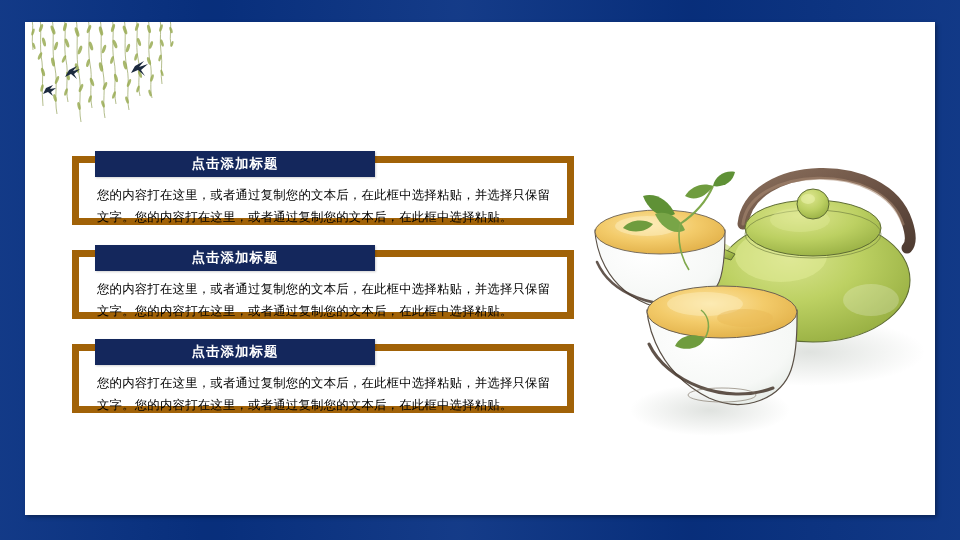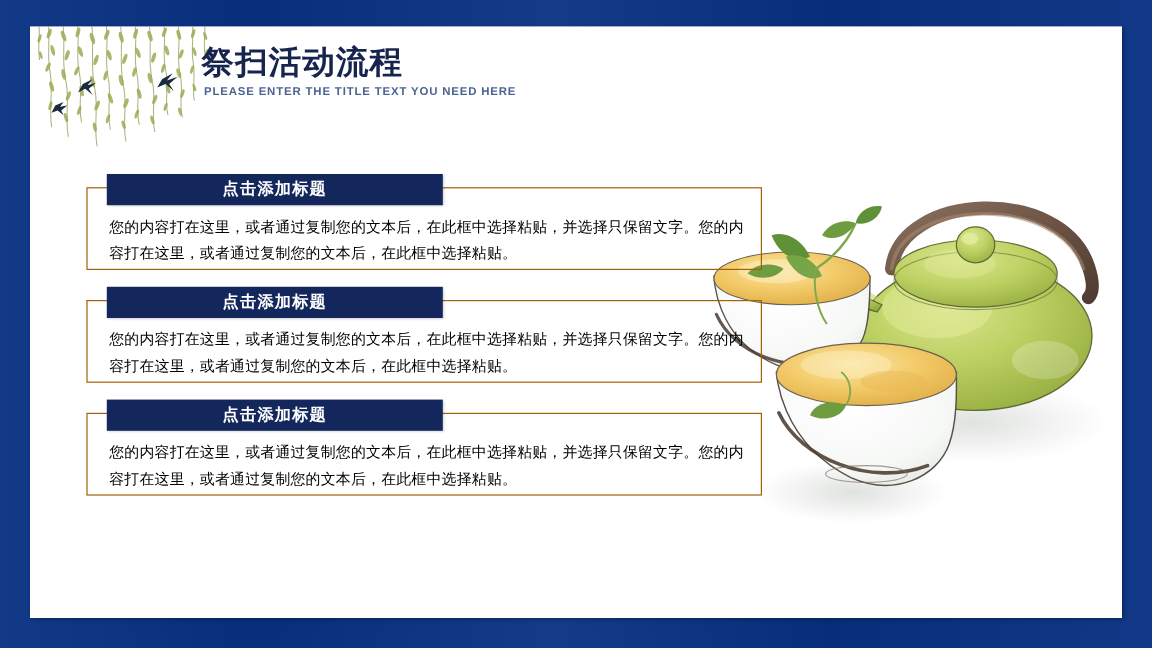--- a/index.html
+++ b/index.html
@@ -73,23 +73,23 @@
     font-weight: 700;
     letter-spacing: 0.7px;
     color: #4b6391;
     white-space: nowrap;
   }
 
   
   .box {
     position: absolute;
     left: 47px;
-    width: 563px;
+    width: 502px;
     height: 69px;
-    border: 1px solid #a16207;
+    border: 7px solid #a16207;
     background: rgba(255,255,255,0.0);
     box-sizing: border-box;
   }
   .box.b1 { top: 134px; }
   .box.b2 { top: 228px; }
   .box.b3 { top: 322px; }
 
   .box-header {
     position: absolute;
     left: 16px;
@@ -211,24 +211,20 @@
         <ellipse cx="150" cy="26" rx="1.2" ry="3.2" transform="rotate(16 150 26)"></ellipse>
       </g>
 
       <g fill="#1c2a3f">
         <path d="M24 70 L31 67 L28 71 L34 70 L29 74 L31 78 L26 74 L21 76 Z"></path>
         <path d="M47 52 L55 48 L51 53 L58 51 L52 56 L55 61 L49 56 L43 59 Z"></path>
         <path d="M113 48 L122 43 L117 49 L126 46 L119 52 L123 58 L116 52 L109 55 Z"></path>
       </g>
     </svg>
 
-    <div class="header">
-      <div class="title">祭扫活动流程</div>
-      <div class="subtitle">PLEASE ENTER THE TITLE TEXT YOU NEED HERE</div>
-    </div>
 
     <svg class="teapot-art" viewBox="0 0 360 300">
       <defs>
         <radialGradient id="potBody" cx="38%" cy="32%" r="78%">
           <stop offset="0%" stop-color="#d8e38f"></stop>
           <stop offset="45%" stop-color="#bdd163"></stop>
           <stop offset="100%" stop-color="#93ab3e"></stop>
         </radialGradient>
         <radialGradient id="potLid" cx="40%" cy="28%" r="72%">
           <stop offset="0%" stop-color="#dde68f"></stop>

